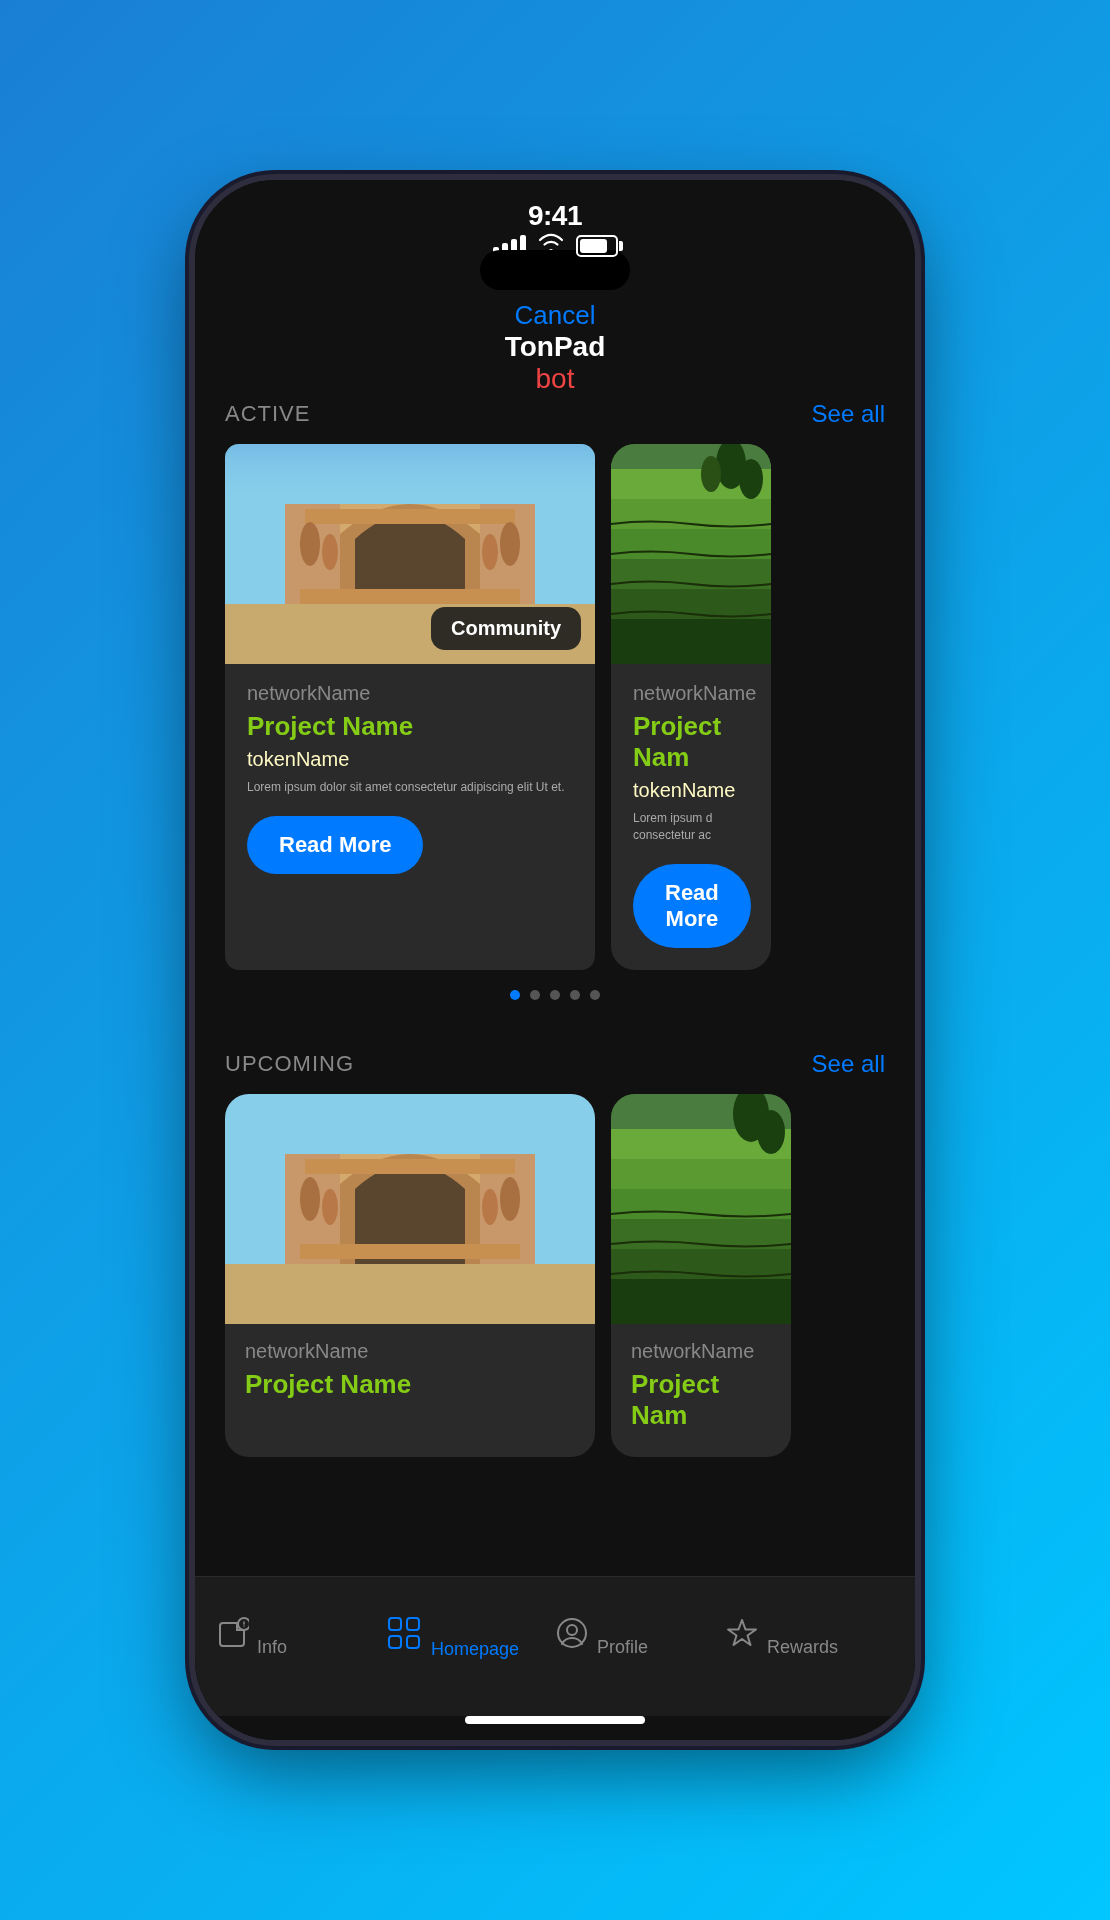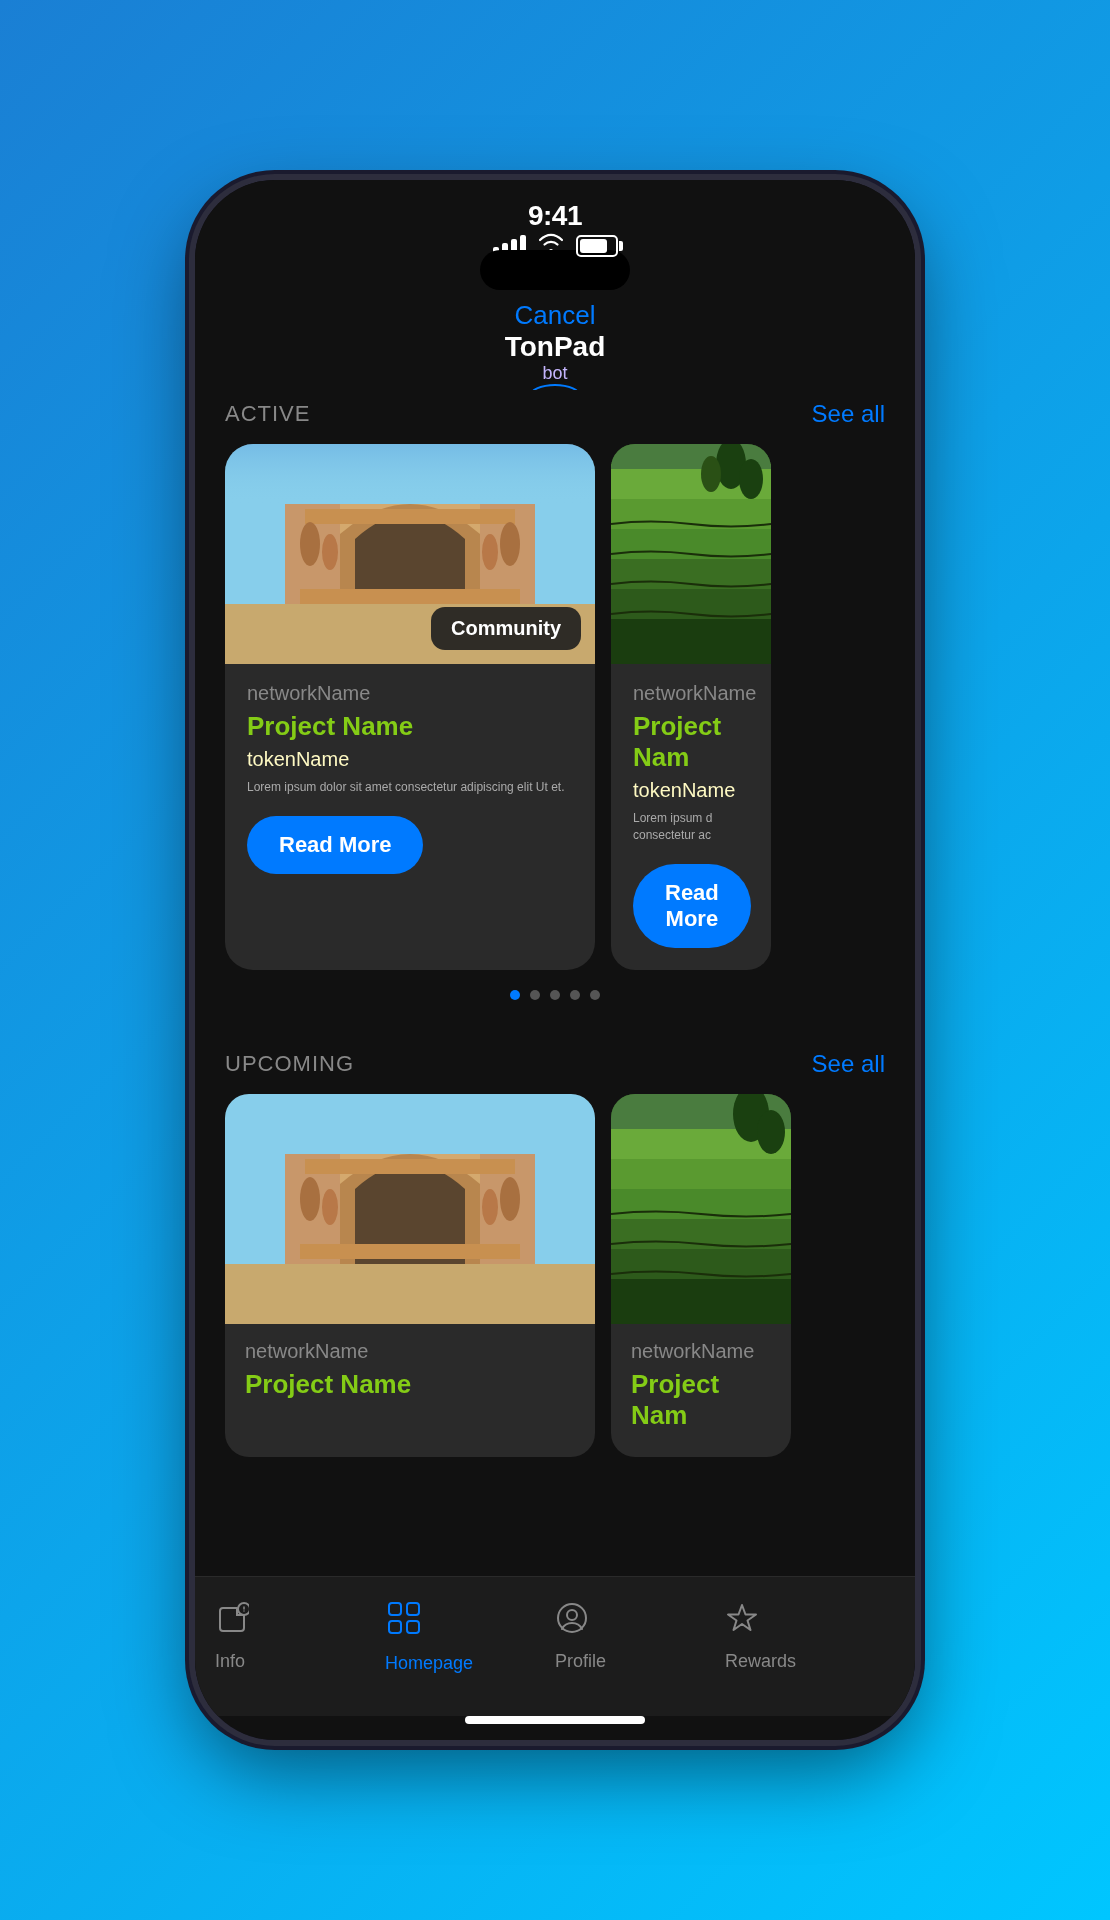--- a/index.html
+++ b/index.html
@@ -166,22 +166,22 @@
       text-align: center;
     }
 
     .header-title {
       color: white;
       font-size: 28px;
       font-weight: 600;
     }
 
     .header-subtitle {
-      color: #c4b5fd;
-      font-size: 18px;
+      color: #ef4444;
+      font-size: 28px;
       font-weight: 400;
     }
 
     .header-more-btn {
       width: 52px;
       height: 52px;
       border: 2px solid #007AFF;
       border-radius: 50%;
       display: flex;
       align-items: center;
@@ -237,21 +237,21 @@
       display: flex;
       gap: 16px;
       padding: 0 30px;
       overflow-x: visible;
     }
 
     .card {
       flex-shrink: 0;
       width: 370px;
       background: #2a2a2a;
-      border-radius: 28px;
+      border-radius: 14px;
       overflow: hidden;
       position: relative;
     }
 
     .card-partial {
       flex-shrink: 0;
       width: 160px;
       background: #2a2a2a;
       border-radius: 24px;
       overflow: hidden;
@@ -380,22 +380,22 @@
       align-items: center;
       justify-content: space-around;
       padding: 0 20px;
       padding-bottom: 20px;
       flex-shrink: 0;
       border-top: 1px solid #2a2a2a;
     }
 
     .nav-item {
       display: flex;
-      flex-direction: column;
-      align-items: flex-start;
+      flex-direction: row;
+      align-items: flex-end;
       gap: 8px;
       cursor: pointer;
       flex: 1;
     }
 
     .nav-icon {
       font-size: 34px;
       color: #888;
     }
 

